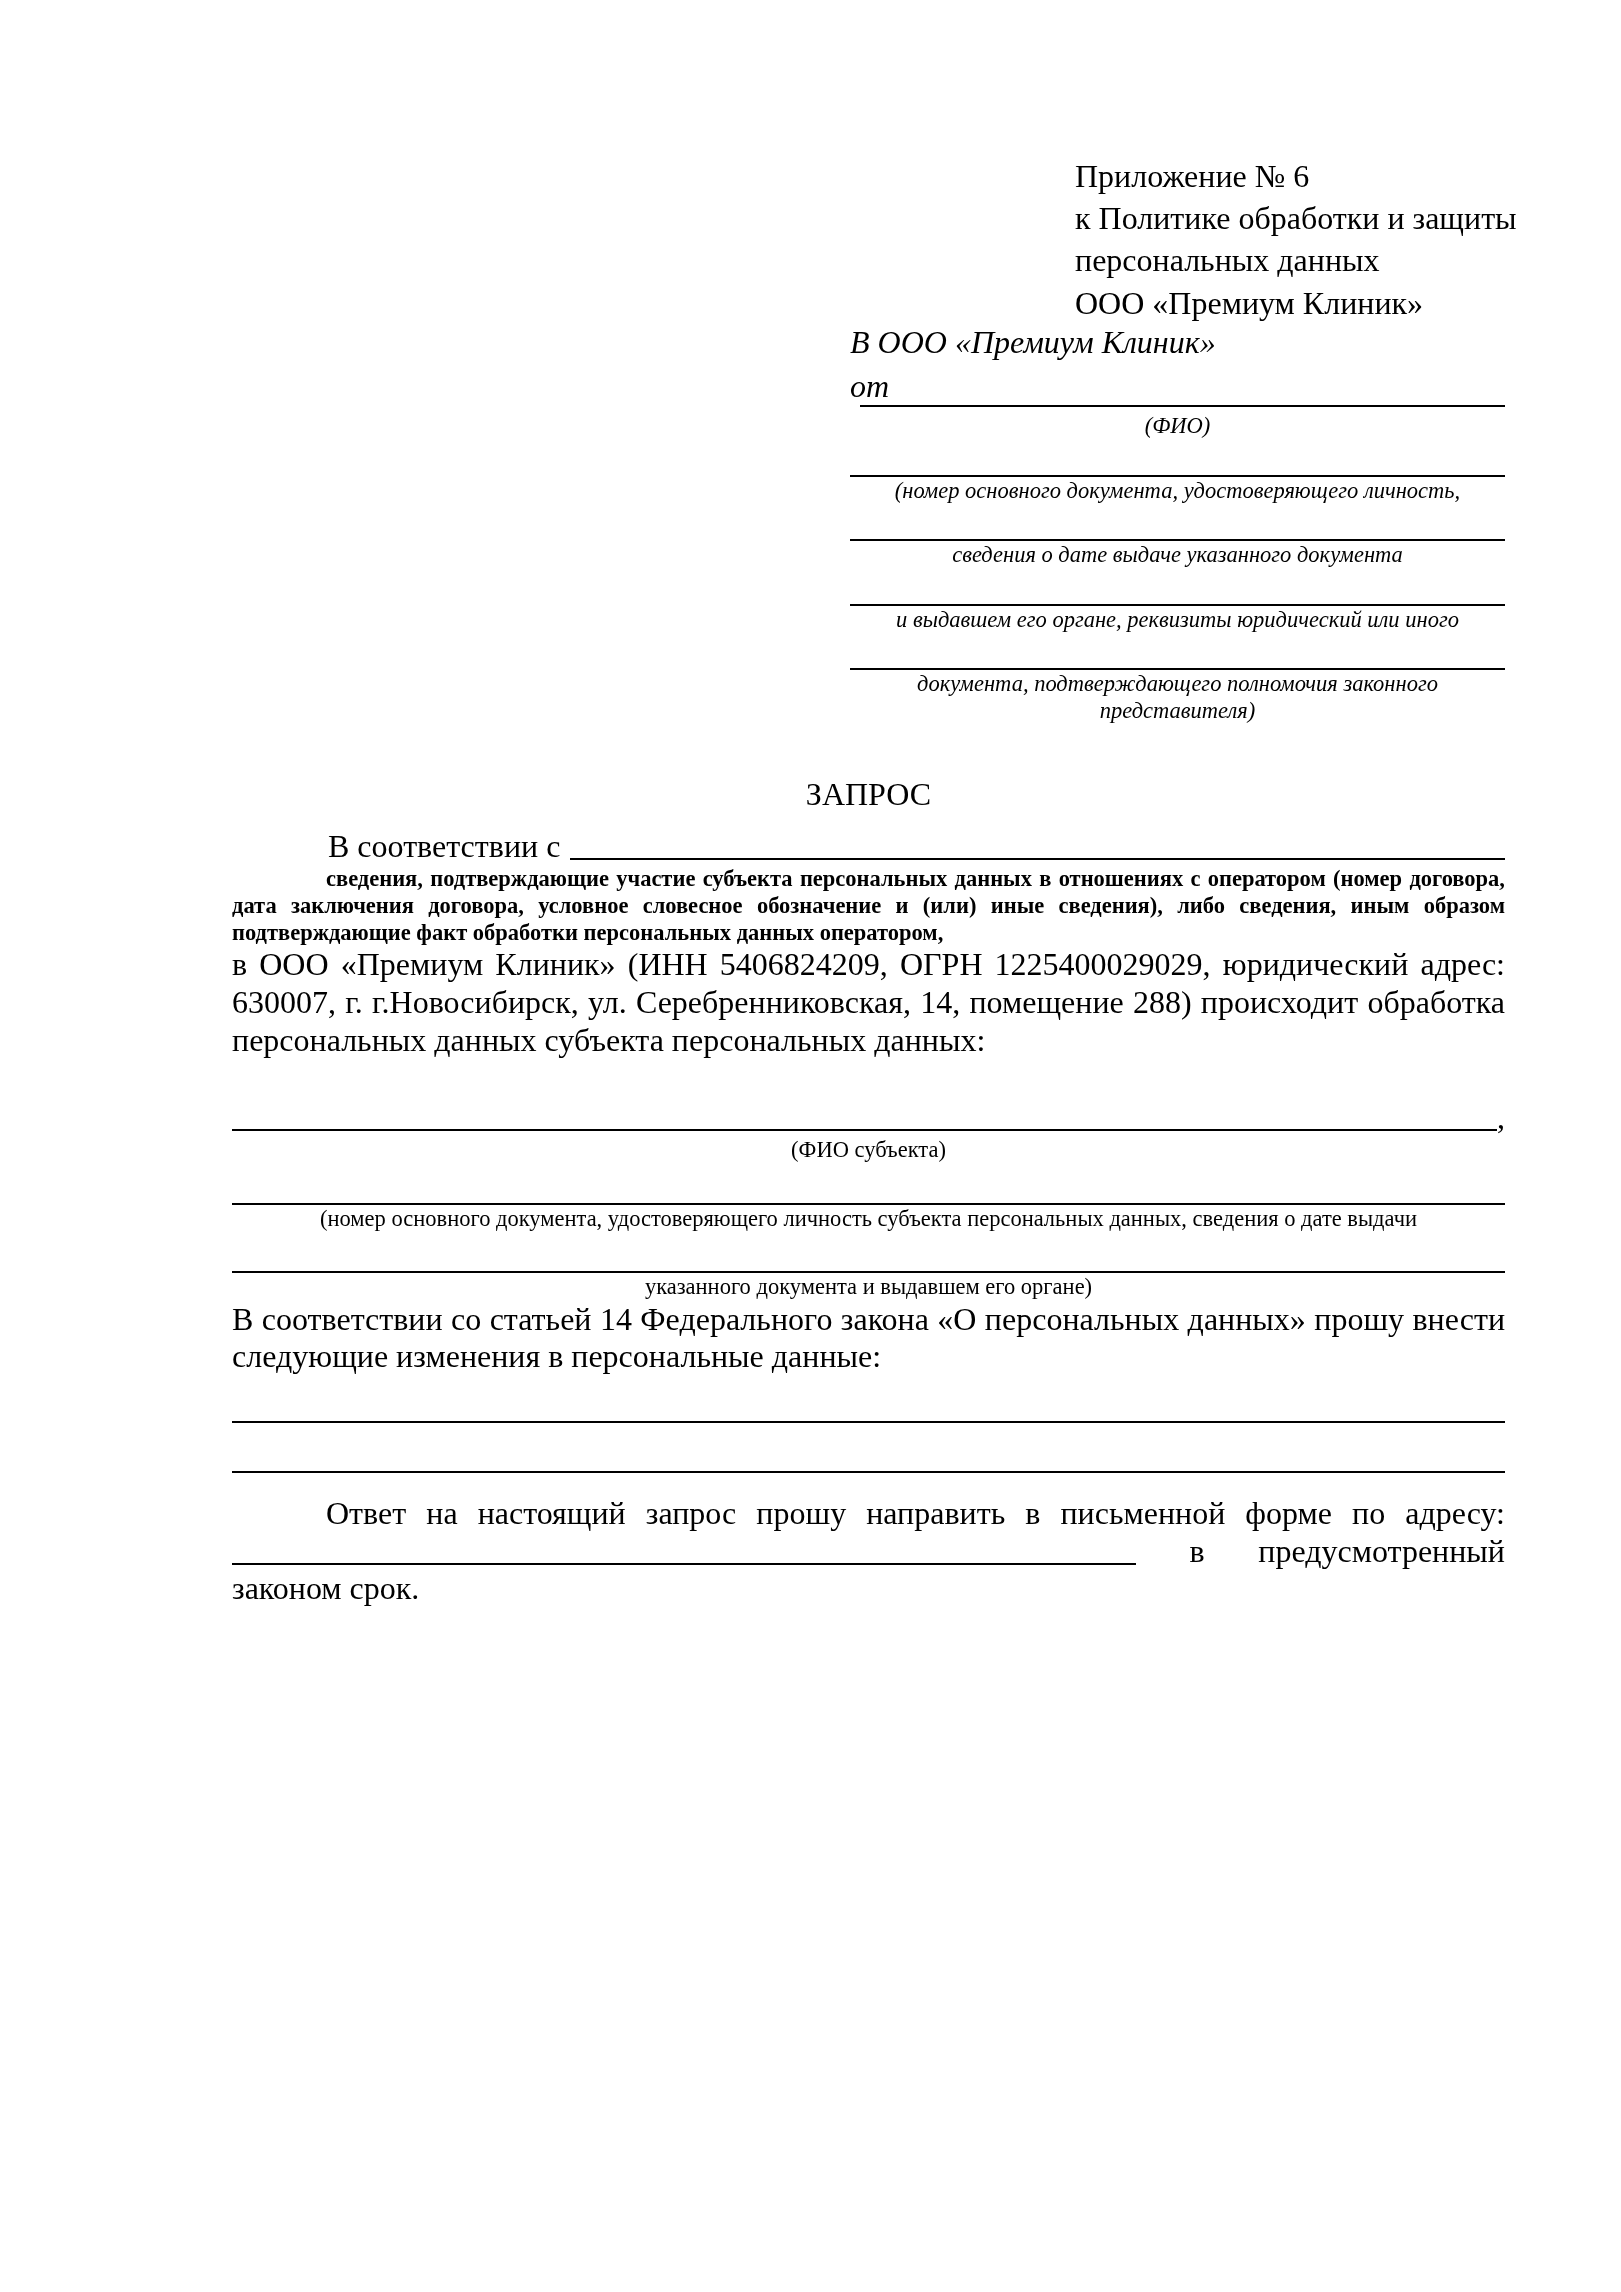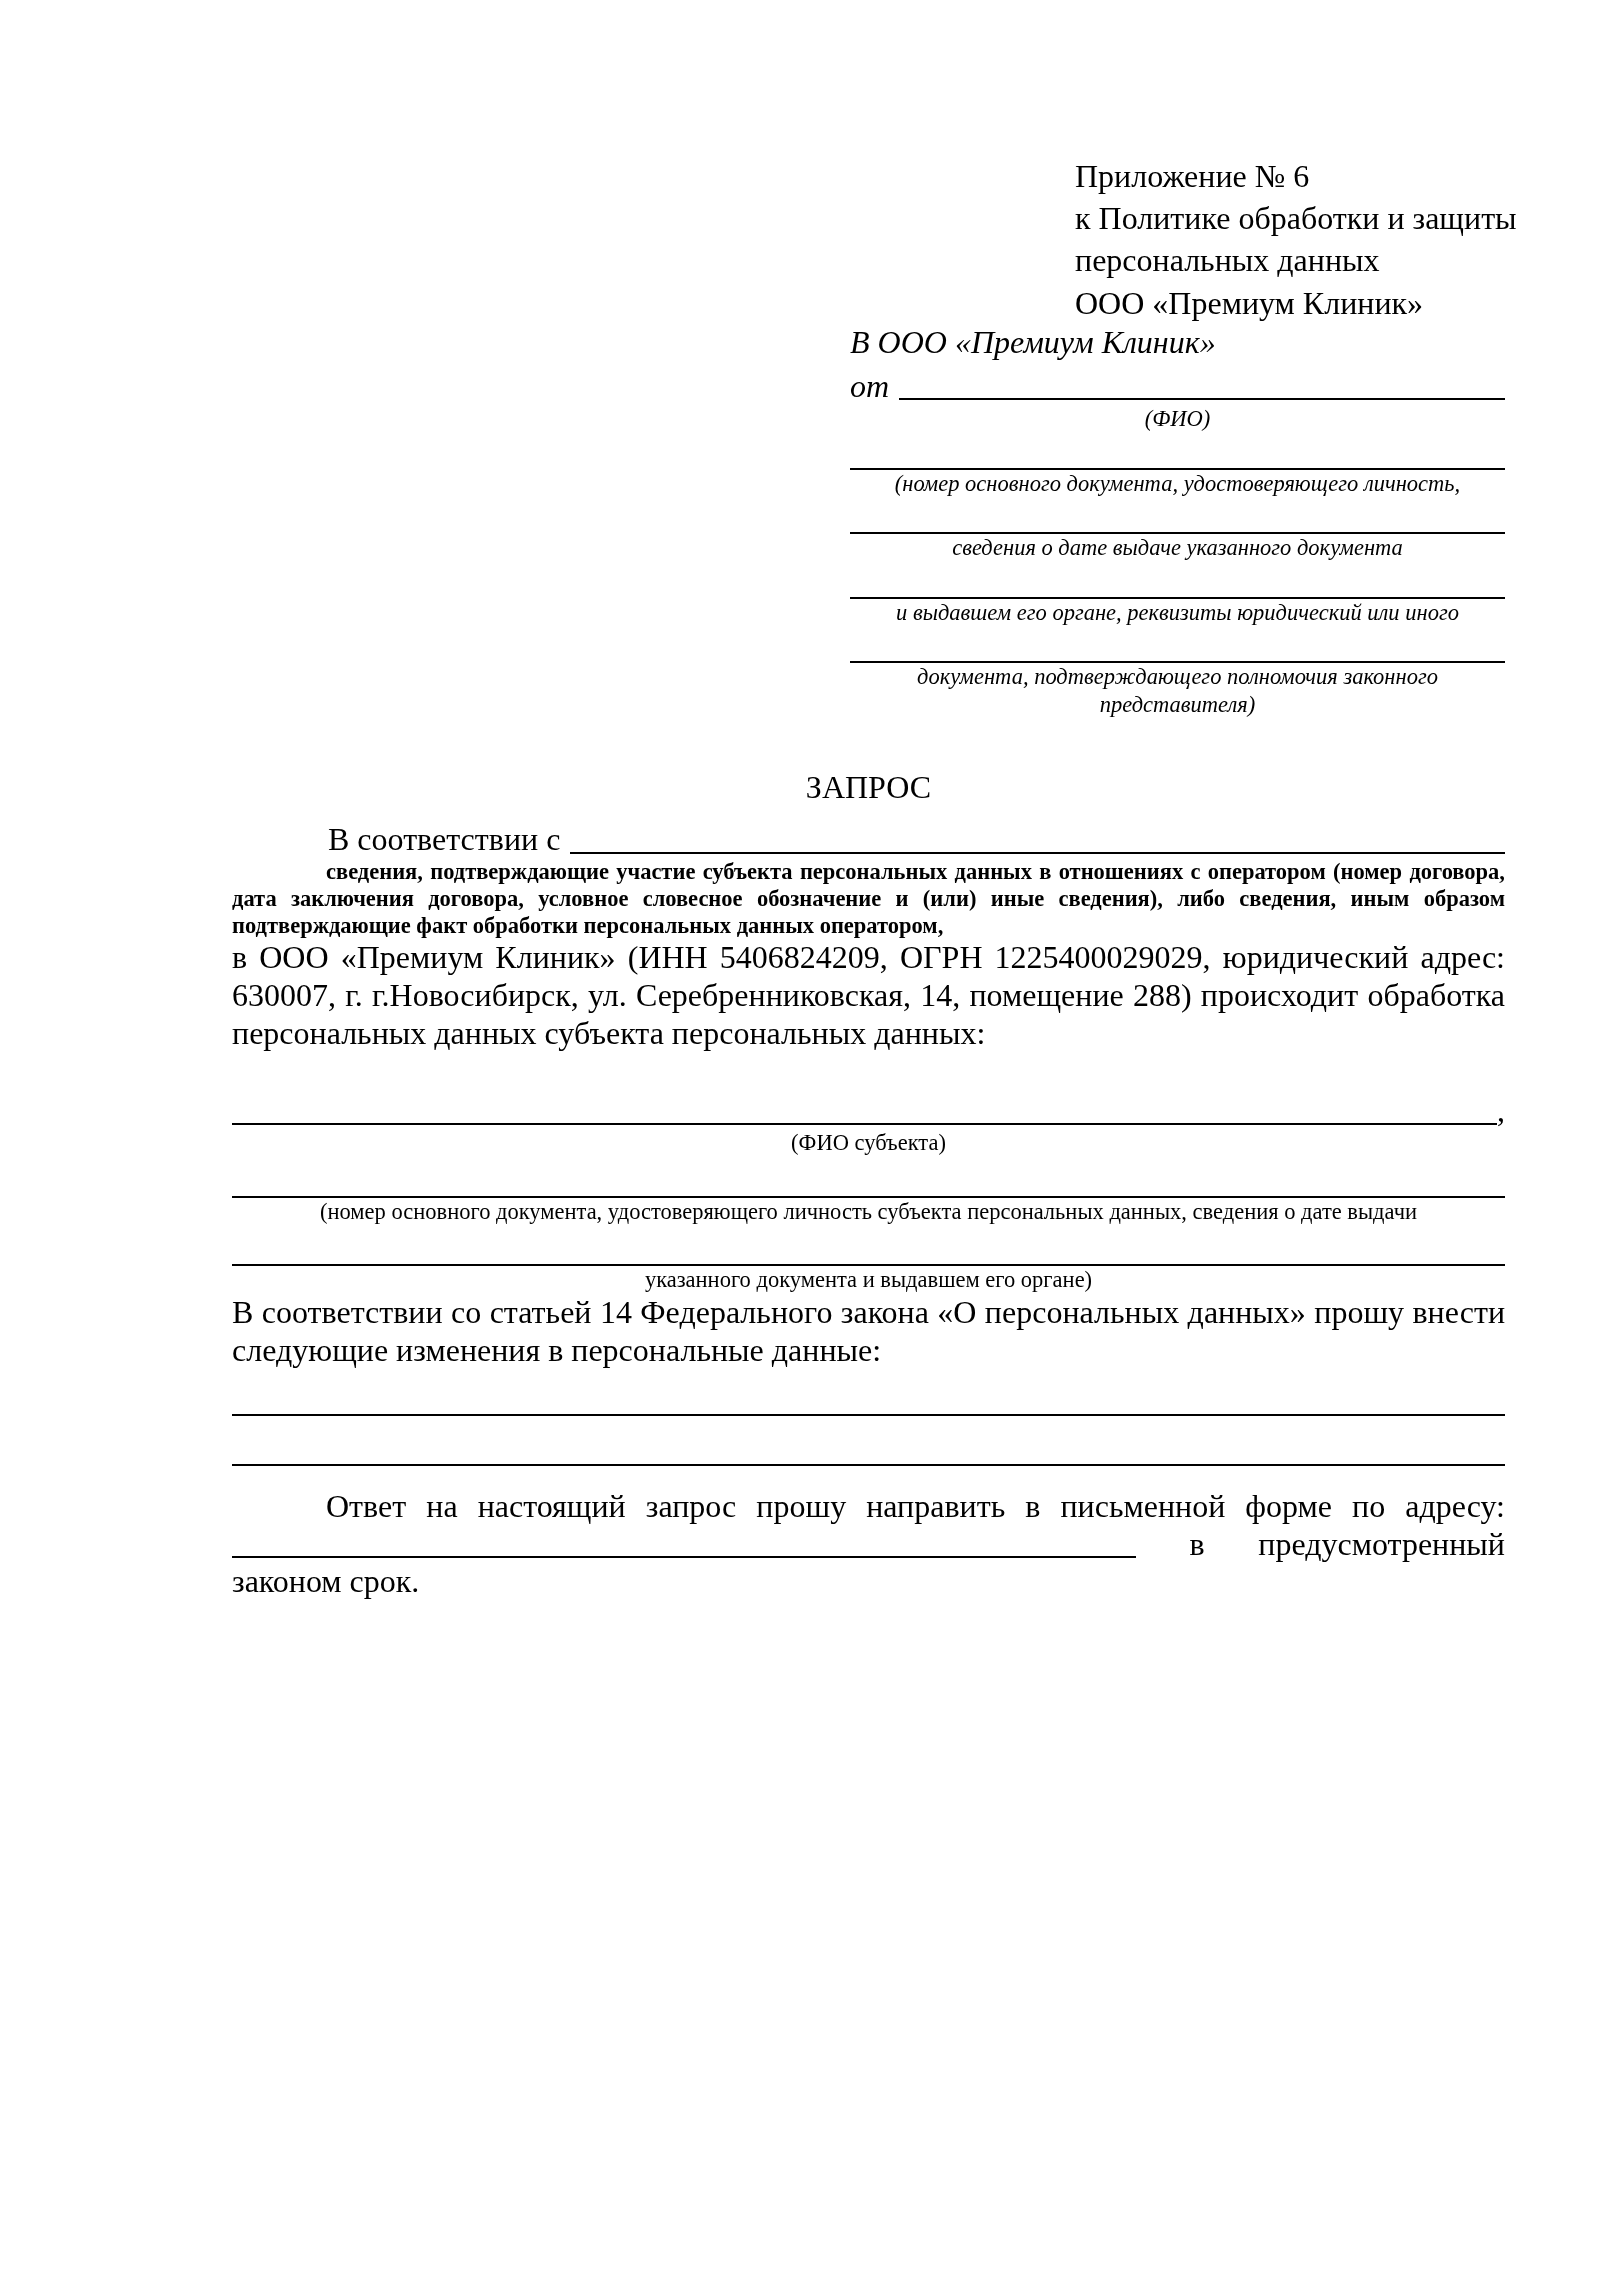--- a/index.html
+++ b/index.html
@@ -21,21 +21,21 @@
   
   .form-title {
     margin-top: 108px;
     text-align: center;
     font-weight: bold;
     font-size: 33px;
     line-height: 1.35;
   }
   
   .addr-block { margin-left: 618px; font-style: italic; }
-  .flex-row { display: flex; }
+  .flex-row { display: flex; flex-direction: column; }
   .from-row { margin-top: 5.9px; }
   .from-row .label { white-space: nowrap; }
   .fill-line {
     flex: 1;
     border-bottom: 2.9px solid #000;
     margin-left: 9.8px;
     margin-bottom: 4.9px;
   }
   .cap {
     font-size: 22.5px;

